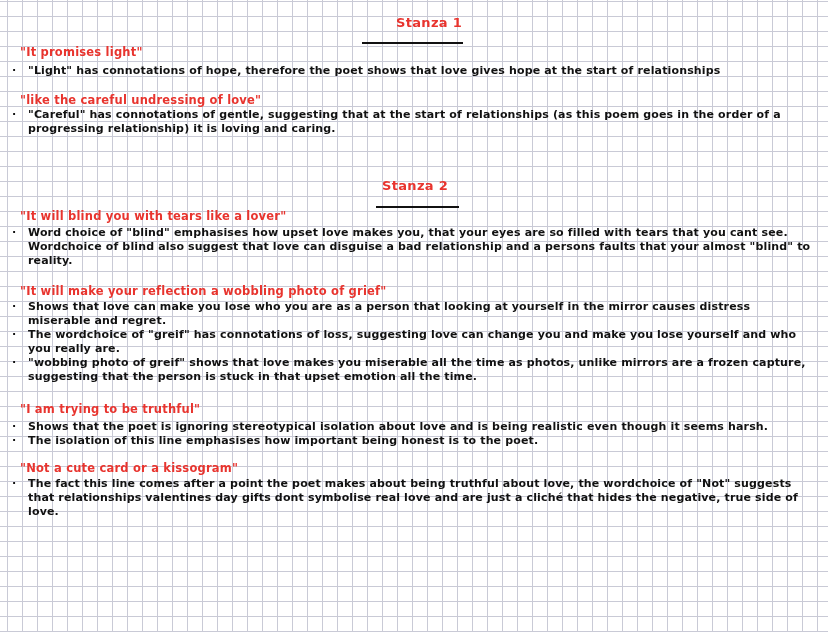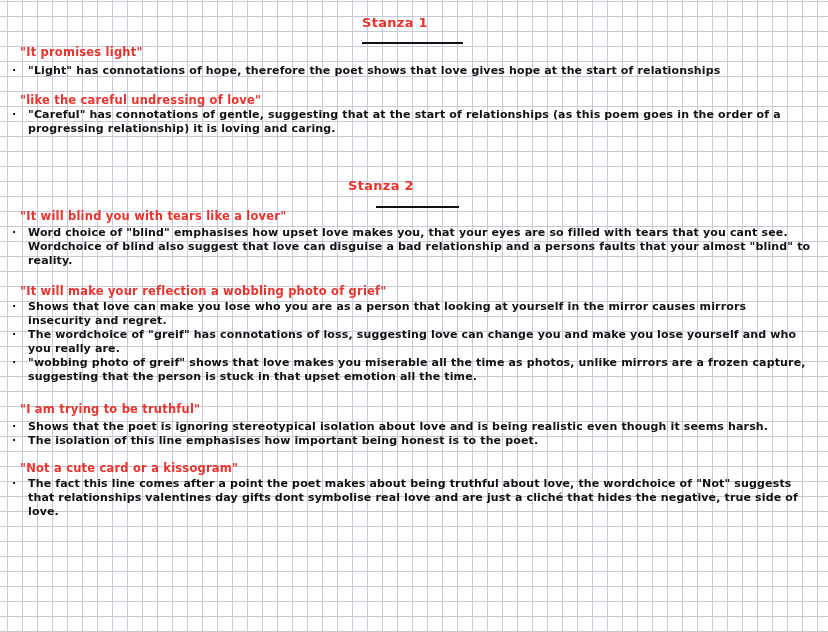--- a/index.html
+++ b/index.html
@@ -9,21 +9,21 @@
     background-image:
       linear-gradient(to right, #c9cad6 1px, transparent 1px),
       linear-gradient(to bottom, #c9cad6 1px, transparent 1px);
     background-size: 15px 15px;
     background-position: 7px 1px;
     font-family: "DejaVu Sans", sans-serif;
     color: #111;
   }
   .heading {
     position: absolute; color: #e8342e; font-size: 13px; font-weight: bold;
-    letter-spacing: 0.3px; text-align: left;
+    letter-spacing: 0.3px; text-align: right;
   }
   .rule { position: absolute; height: 2px; background: #111; }
   .quote {
     position: absolute; left: 20px; color: #e8342e; font-size: 11.5px;
     letter-spacing: 0.2px; white-space: nowrap; font-weight: bold;
   }
   .bullets { position: absolute; left: 12px; width: 800px; margin: 0; padding: 0; list-style: none; }
   .bullet {
     position: relative; padding-left: 16px; font-size: 11px; line-height: 14px;
     font-weight: bold; letter-spacing: 0.15px; margin: 0;
@@ -63,21 +63,21 @@
   <li class="bullet">
     <span class="dot">·</span>
     <span class="txt">Word choice of "blind" emphasises how upset love makes you, that your eyes are so filled with tears that you cant see. Wordchoice of blind also suggest that love can disguise a bad relationship and a persons faults that your almost "blind" to reality.</span>
   </li>
 </ul>
 
 <div class="quote" style="top:284px;">"It will make your reflection a wobbling photo of grief"</div>
 <ul class="bullets" style="top:300px;">
   <li class="bullet">
     <span class="dot">·</span>
-    <span class="txt">Shows that love can make you lose who you are as a person that looking at yourself in the mirror causes mirrors insecurity and regret.</span>
+    <span class="txt">Shows that love can make you lose who you are as a person that looking at yourself in the mirror causes distress miserable and regret.</span>
   </li>
   <li class="bullet">
     <span class="dot">·</span>
     <span class="txt">The wordchoice of "greif" has connotations of loss, suggesting love can change you and make you lose yourself and who you really are.</span>
   </li>
   <li class="bullet">
     <span class="dot">·</span>
     <span class="txt">"wobbing photo of greif" shows that love makes you miserable all the time as photos, unlike mirrors are a frozen capture, suggesting that the person is stuck in that upset emotion all the time.</span>
   </li>
 </ul>

